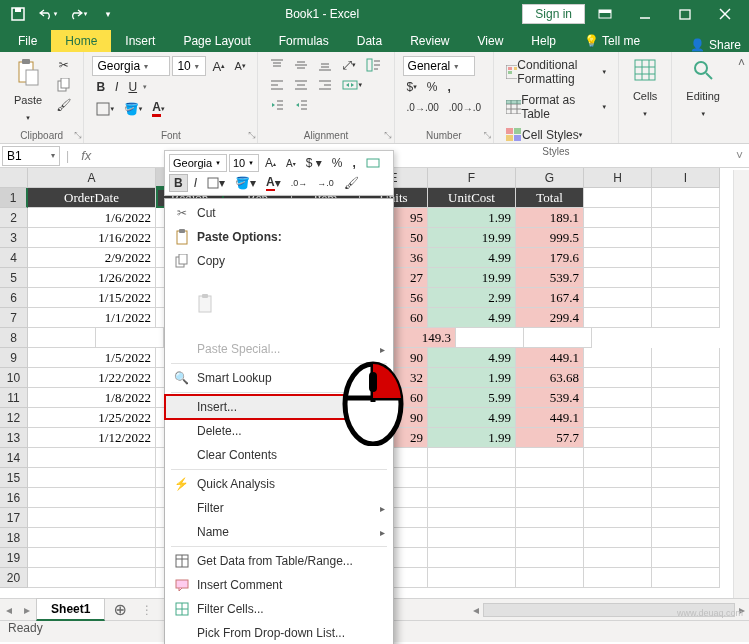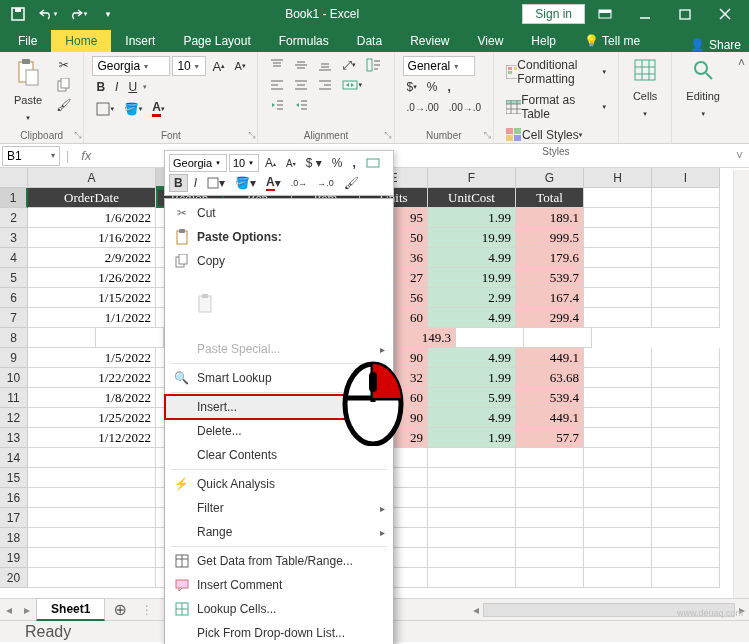--- a/index.html
+++ b/index.html
@@ -63,21 +63,21 @@
     
     
     .sheettabs { height: 22px; border-top: 1px solid #d4d4d4; display: flex; align-items: center; background: #f3f2f1; font-size: 12px; }
     .st-nav { padding: 0 6px; color: #888; }
     .st-tab { padding: 3px 14px; background: #fff; border: 1px solid #ccc; border-bottom: 2px solid #217346; font-weight: bold; }
     .st-add { padding: 0 8px; font-size: 16px; color: #666; }
     .hscroll { margin-left: auto; width: 280px; height: 16px; background: #f3f2f1; display:flex; align-items:center; }
     .hscroll .track { flex:1; height:14px; background:#e1e1e1; border:1px solid #ccc; }
     
     
-    .status { height: 22px; background: #f3f2f1; border-top: 1px solid #d4d4d4; display: flex; align-items: center; padding: 0 25px; font-size: 16px; color: #555; }
+    .status { height: 22px; background: #f3f2f1; border-top: 1px solid #d4d4d4; display: flex; align-items: flex-start; padding: 0 8px; font-size: 12px; color: #555; }
     
     
     .minitoolbar { position: absolute; left: 164px; top: 150px; width: 230px; height: 46px; background: #fff; border: 1px solid #c6c6c6; box-shadow: 2px 2px 6px rgba(0,0,0,.2); padding: 2px 4px; }
     .minitoolbar .row1, .minitoolbar .row2 { display: flex; gap: 2px; align-items: center; height: 20px; }
     .mini-btn { padding: 0 4px; height: 18px; display: flex; align-items: center; font-size: 12px; color: #333; }
     .mini-combo { border: 1px solid #c6c6c6; height: 18px; display:flex; align-items:center; padding:0 3px; font-size:11px; }
     
     
     .ctxmenu { position: absolute; left: 164px; top: 198px; width: 230px; background: #fff; border: 1px solid #b6b6b6; box-shadow: 3px 3px 8px rgba(0,0,0,.3); padding: 2px 0; }
     .ctx-item { height: 24px; display: flex; align-items: center; padding: 0 6px; font-size: 12px; color: #333; position: relative; }
@@ -796,21 +796,21 @@
       <span class="ico">⚡</span>
       <span class="txt">Quick Analysis</span>
     </div>
   <div class="ctx-item">
       <span class="ico"></span>
       <span class="txt">Filter</span>
       <span class="sub">▸</span>
     </div>
   <div class="ctx-item">
       <span class="ico"></span>
-      <span class="txt">Range</span>
+      <span class="txt">Name</span>
       <span class="sub">▸</span>
     </div>
   <div class="ctx-sep"></div>
   <div class="ctx-item">
       <span class="ico">
         <svg width="14" height="14">
           <rect x="1" y="1" width="12" height="12" fill="none" stroke="#666"></rect>
           <line x1="1" y1="5" x2="13" y2="5" stroke="#666"></line>
           <line x1="7" y1="1" x2="7" y2="13" stroke="#666"></line>
         </svg>
@@ -827,21 +827,21 @@
       <span class="txt">Insert Comment</span>
     </div>
   <div class="ctx-item">
       <span class="ico">
         <svg width="14" height="14">
           <rect x="1" y="1" width="12" height="12" fill="none" stroke="#4a8"></rect>
           <line x1="1" y1="7" x2="13" y2="7" stroke="#4a8"></line>
           <line x1="7" y1="1" x2="7" y2="13" stroke="#4a8"></line>
         </svg>
       </span>
-      <span class="txt">Lookup Cells...</span>
+      <span class="txt">Filter Cells...</span>
     </div>
   <div class="ctx-item">
       <span class="ico"></span>
       <span class="txt">Pick From Drop-down List...</span>
     </div>
   <div class="ctx-item">
       <span class="ico"></span>
       <span class="txt">Define Name...</span>
     </div>
   <div class="ctx-item">

